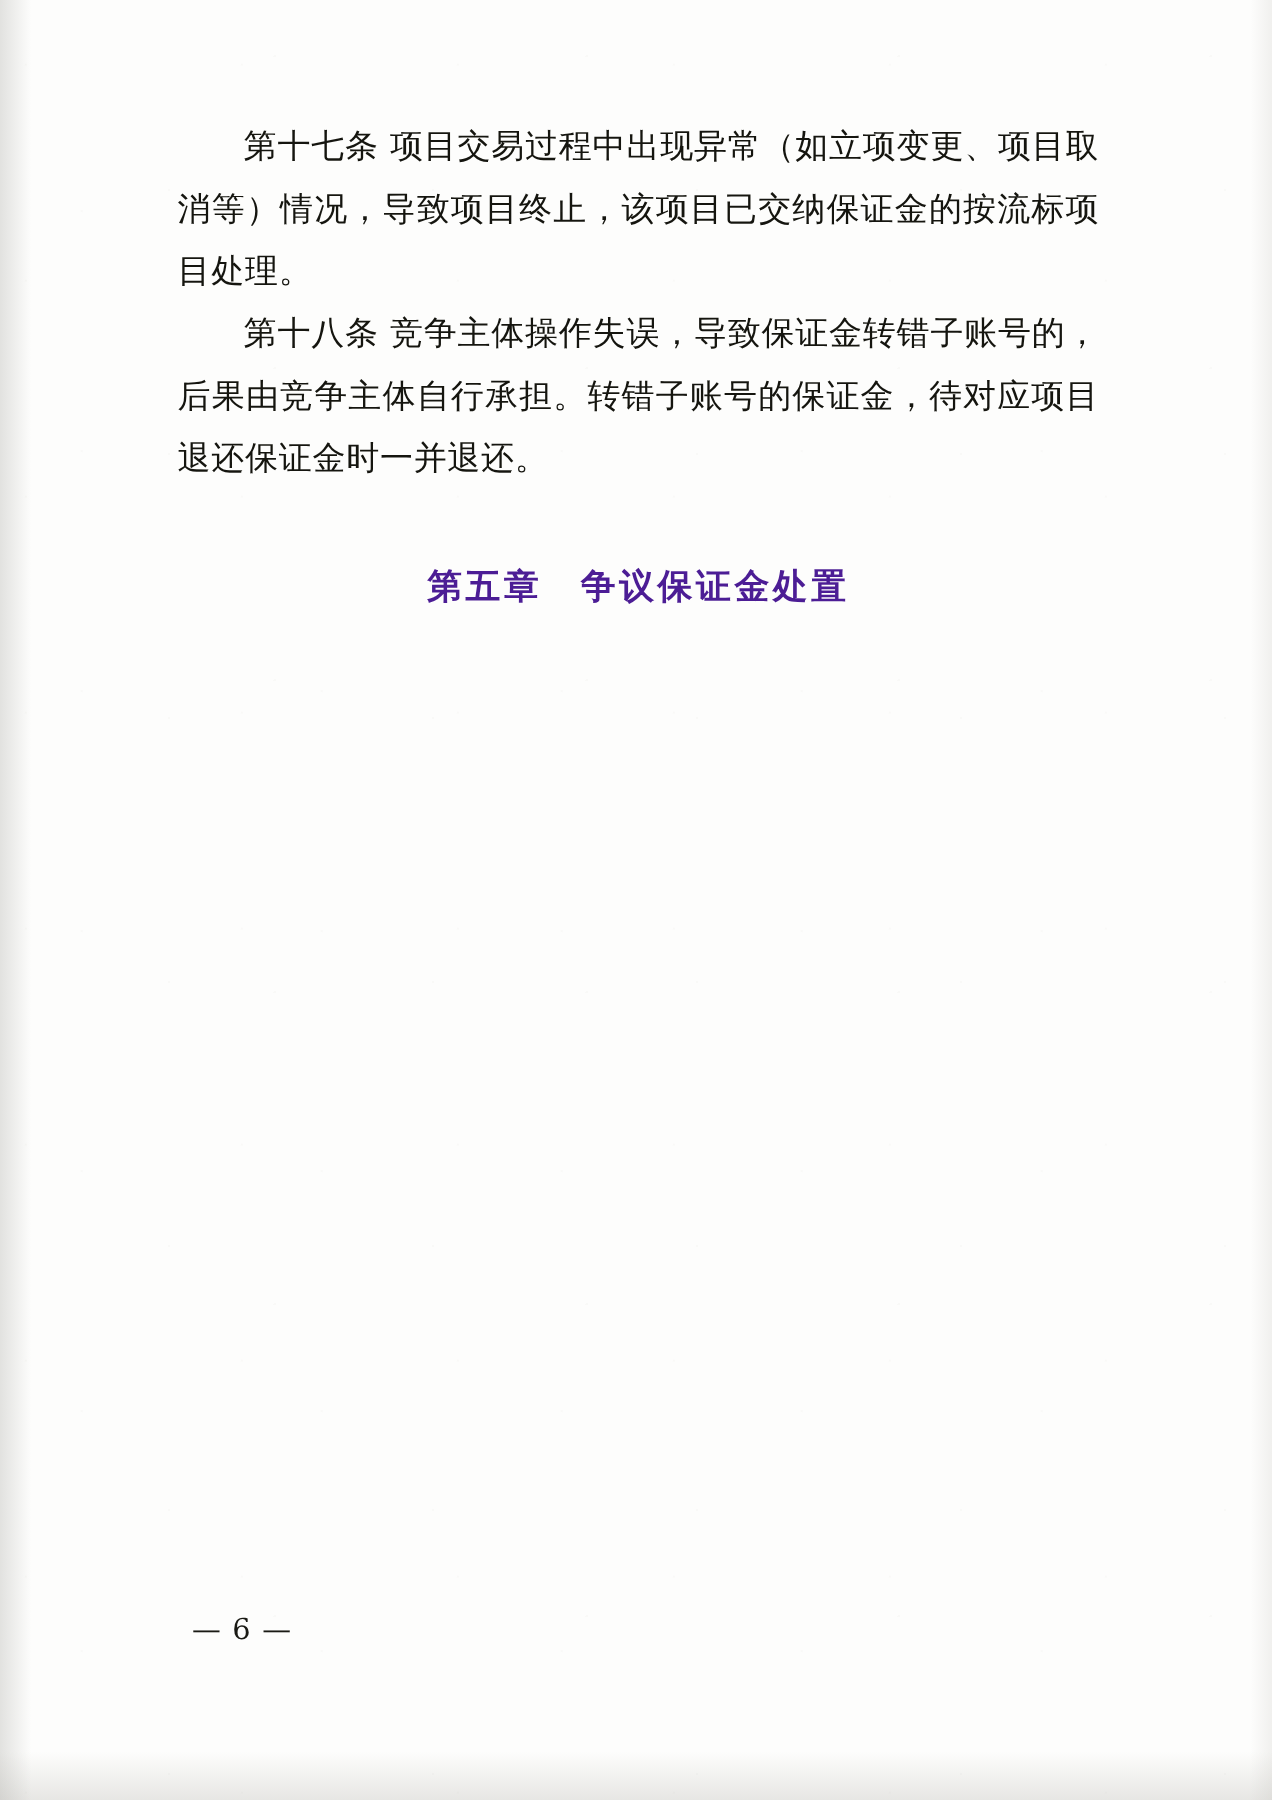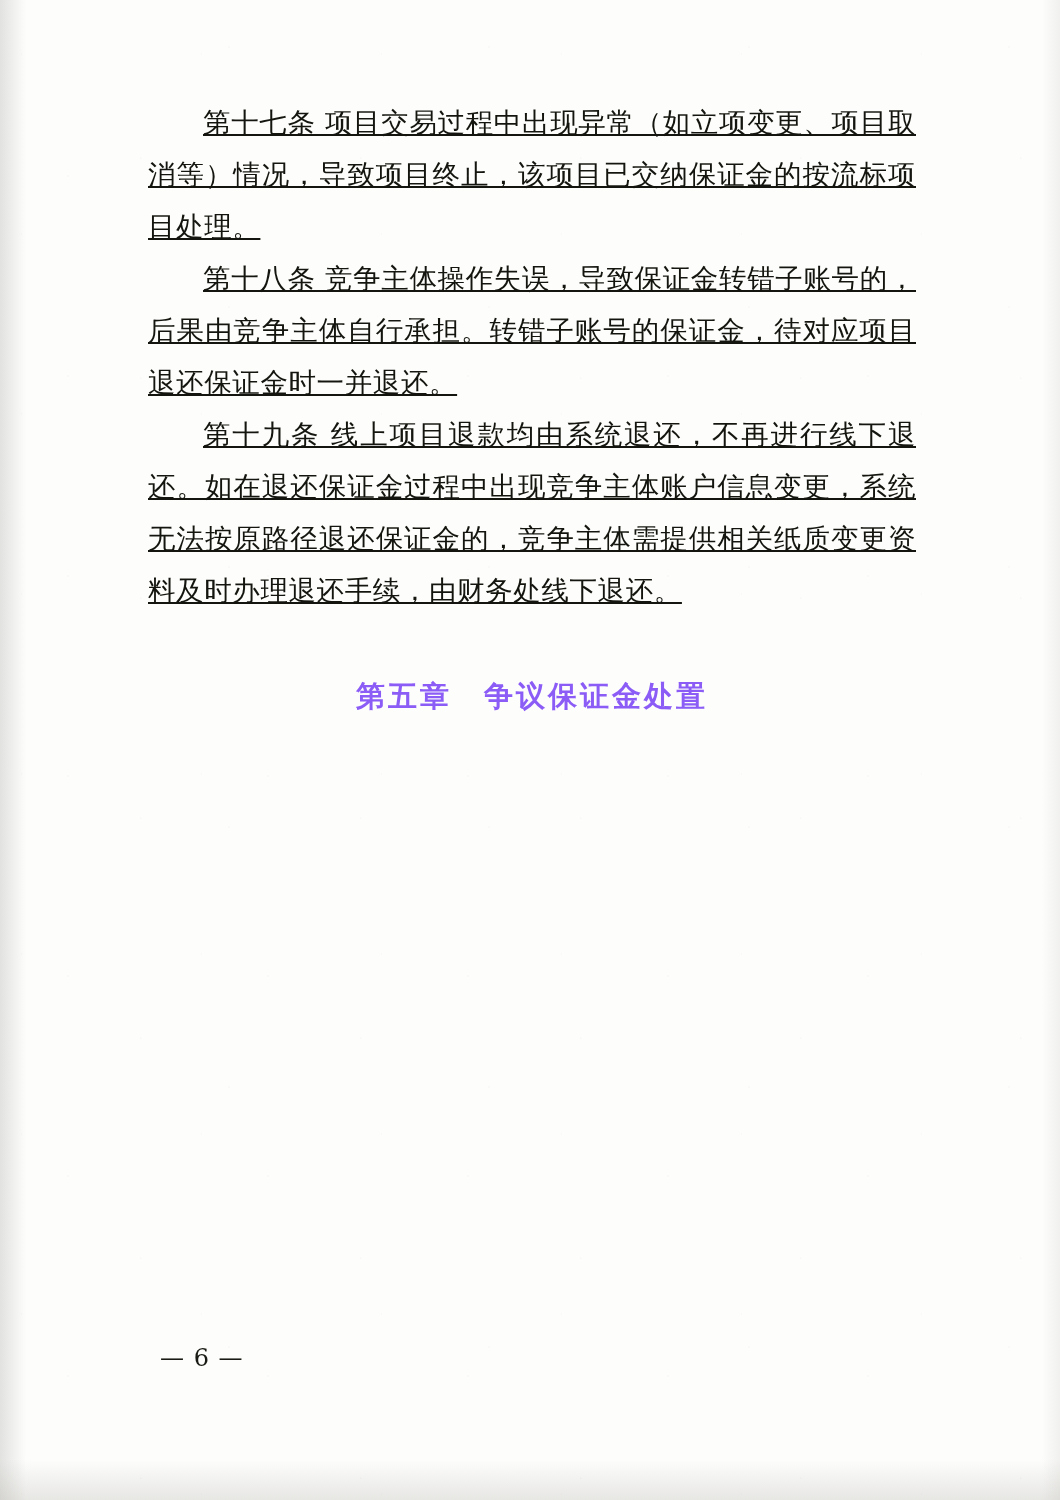--- a/index.html
+++ b/index.html
@@ -53,33 +53,32 @@
   p.para {
     margin: 0 0 0 0;
     font-size: 27.5px;
     line-height: 52px;
     color: #15150f;
     text-align: justify;
     text-justify: inter-character;
     letter-spacing: 0.6px;
     text-indent: 2em;
     font-family: "DejaVu Serif", "Liberation Serif", serif;
-    text-decoration: underline;
   }
   p.para.last-line-stretch {
     text-align-last: justify;
   }
   .chapter-heading {
     margin: 56px 0 46px 0;
     font-size: 29px;
     line-height: 48px;
     font-weight: bold;
     text-align: center;
     letter-spacing: 3px;
-    color: #8b5cf6;
+    color: #4c1d95;
   }
   .page-number {
     position: absolute;
     left: 160px;
     top: 1344px;
     font-size: 24px;
     color: #1a1a14;
     letter-spacing: 1px;
     font-family: "DejaVu Serif", "Liberation Serif", serif;
   }
@@ -101,21 +100,20 @@
 <body>
 
 <div class="page">
   <div class="scan-edge-left"></div>
   <div class="scan-edge-right"></div>
   <div class="scan-edge-bottom"></div>
 
   <div class="content">
     <p class="para">第十七条 项目交易过程中出现异常（如立项变更、项目取消等）情况，导致项目终止，该项目已交纳保证金的按流标项目处理。</p>
     <p class="para">第十八条 竞争主体操作失误，导致保证金转错子账号的，后果由竞争主体自行承担。转错子账号的保证金，待对应项目退还保证金时一并退还。</p>
-    <p class="para">第十九条 线上项目退款均由系统退还，不再进行线下退还。如在退还保证金过程中出现竞争主体账户信息变更，系统无法按原路径退还保证金的，竞争主体需提供相关纸质变更资料及时办理退还手续，由财务处线下退还。</p>
 
     <h2 class="chapter-heading">第五章　争议保证金处置</h2>
 
   </div>
 
   <div class="page-number">— 6 —</div>
   <div class="noise"></div>
 </div>
 
 </body></html>

